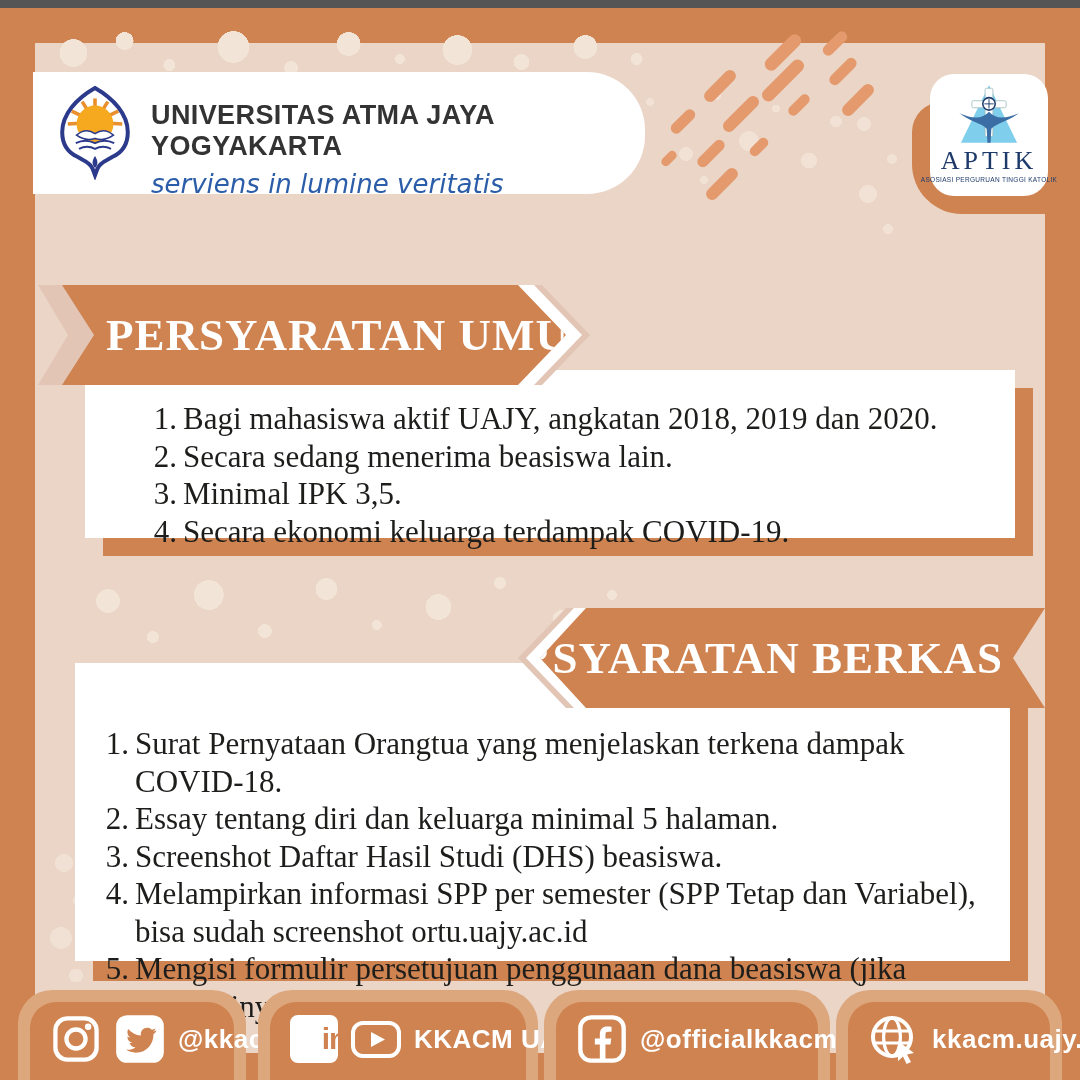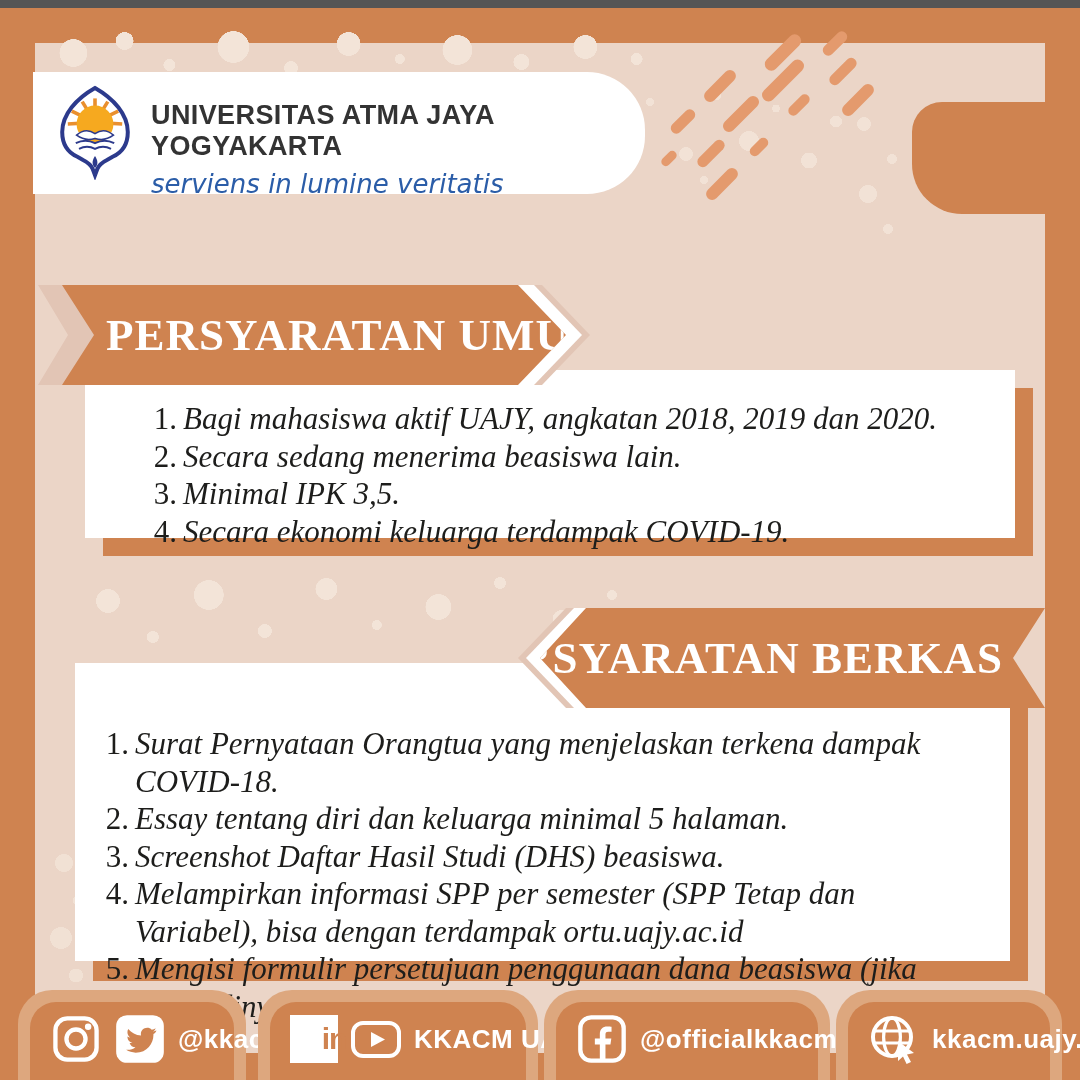--- a/index.html
+++ b/index.html
@@ -113,29 +113,29 @@
   
   .card-shadow{position:absolute;background:var(--frame-orange);}
   .card{position:absolute;background:#fff;}
   .sh-umum{left:103px;top:380px;width:930px;height:168px;}
   .card-umum{left:85px;top:362px;width:930px;height:168px;padding:30px 36px 0 62px;}
   .sh-berkas{left:93px;top:675px;width:935px;height:298px;}
   .card-berkas{left:75px;top:655px;width:935px;height:298px;padding:62px 26px 0 24px;}
   .req-list{display:flex;flex-direction:column;}
   .req-item{display:flex;font-family:"Liberation Serif",serif;font-size:31px;line-height:37.5px;color:var(--text-dark);}
   .req-num{flex:0 0 36px;text-align:right;padding-right:6px;}
-  .req-text{flex:1;font-style:italic;}
+  .req-text{flex:1;}
   
   .chip-halo{position:absolute;top:982px;bottom:0;background:var(--halo-orange);border-radius:34px 34px 0 0;}
   .chip{position:absolute;top:994px;bottom:0;background:var(--frame-orange);border-radius:26px 26px 0 0;
     display:flex;align-items:center;gap:12px;padding:0 20px;}
   .bottom-strip{position:absolute;left:0;right:0;top:1048px;bottom:0;background:var(--frame-orange);}
   .chip-label{color:#fff;font-weight:700;font-size:26px;letter-spacing:.5px;white-space:nowrap;padding-bottom:12px;}
   .chip .icn{width:52px;height:52px;flex:0 0 auto;margin-bottom:12px;}
-  .linkedin-badge{width:48px;height:48px;background:#fff;border-radius:0;display:flex;align-items:center;justify-content:center;
+  .linkedin-badge{width:48px;height:48px;background:#fff;border-radius:8px;display:flex;align-items:center;justify-content:center;
     font-weight:700;font-size:30px;color:var(--frame-orange);margin-bottom:12px;letter-spacing:-1px;padding-left:40px;}
 </style>
 </head>
 <body>
 
 <div class="poster">
   <div class="inner"></div>
 
   <div class="speckles spk-a"></div>
   <div class="speckles spk-b"></div>
@@ -176,20 +176,32 @@
       <path d="M30 79 Q40 74 50 79 Q60 74 70 79" fill="none" stroke="var(--logo-navy)" stroke-width="2.5"></path>
       <path d="M50 88 C46 94 46 99 50 103 C54 99 54 94 50 88 Z" fill="var(--logo-navy)"></path>
     </svg>
     <div class="header-text">
       <div class="uni-title">UNIVERSITAS ATMA JAYA YOGYAKARTA</div>
       <div class="uni-motto">serviens in lumine veritatis</div>
     </div>
   </div>
 
   <div class="aptik-wrap"></div>
+  <div class="aptik-box">
+    <svg width="78" height="64" viewBox="0 0 100 82">
+      <polygon points="50,4 14,78 86,78" fill="var(--aptik-blue)"></polygon>
+      <rect x="45" y="8" width="10" height="62" rx="2" fill="#fff" stroke="#9bb" stroke-width="1"></rect>
+      <rect x="28" y="24" width="44" height="9" rx="2" fill="#fff" stroke="#9bb" stroke-width="1"></rect>
+      <circle cx="50" cy="28" r="8" fill="#fff" stroke="var(--aptik-navy)" stroke-width="2"></circle>
+      <path d="M44 28 H56 M50 22 V34" stroke="var(--aptik-navy)" stroke-width="1.2" fill="none"></path>
+      <path d="M12 40 C28 52 40 52 47 60 L48 78 H52 L53 60 C60 52 72 52 88 40 C70 48 58 47 50 38 C42 47 30 48 12 40 Z" fill="#3a6ea5"></path>
+    </svg>
+    <div class="aptik-name">APTIK</div>
+    <div class="aptik-sub">ASOSIASI PERGURUAN TINGGI KATOLIK</div>
+  </div>
 
   <div class="card-shadow sh-umum"></div>
   <div class="card card-umum">
     <div class="req-list">
       <div class="req-item">
         <span class="req-num">1.</span>
         <span class="req-text">Bagi mahasiswa aktif UAJY, angkatan 2018, 2019 dan 2020.</span>
         </div>
       <div class="req-item">
         <span class="req-num">2.</span>
@@ -224,21 +236,21 @@
       <div class="req-item">
         <span class="req-num">2.</span>
         <span class="req-text">Essay tentang diri dan keluarga minimal 5 halaman.</span>
         </div>
       <div class="req-item">
         <span class="req-num">3.</span>
         <span class="req-text">Screenshot Daftar Hasil Studi (DHS) beasiswa.</span>
         </div>
       <div class="req-item">
         <span class="req-num">4.</span>
-        <span class="req-text">Melampirkan informasi SPP per semester (SPP Tetap dan Variabel), bisa dengan terdampak ortu.uajy.ac.id</span>
+        <span class="req-text">Melampirkan informasi SPP per semester (SPP Tetap dan Variabel), bisa sudah screenshot ortu.uajy.ac.id</span>
         </div>
       <div class="req-item">
         <span class="req-num">5.</span>
         <span class="req-text">Mengisi formulir persetujuan penggunaan dana beasiswa (jika sudah dinyatakan lolos seleksi)</span>
         </div>
     </div>
   </div>
   <div class="ribbon ribbon-berkas">
     <div class="layer rb-pink-left"></div>
     <div class="layer rb-white-left"></div>

